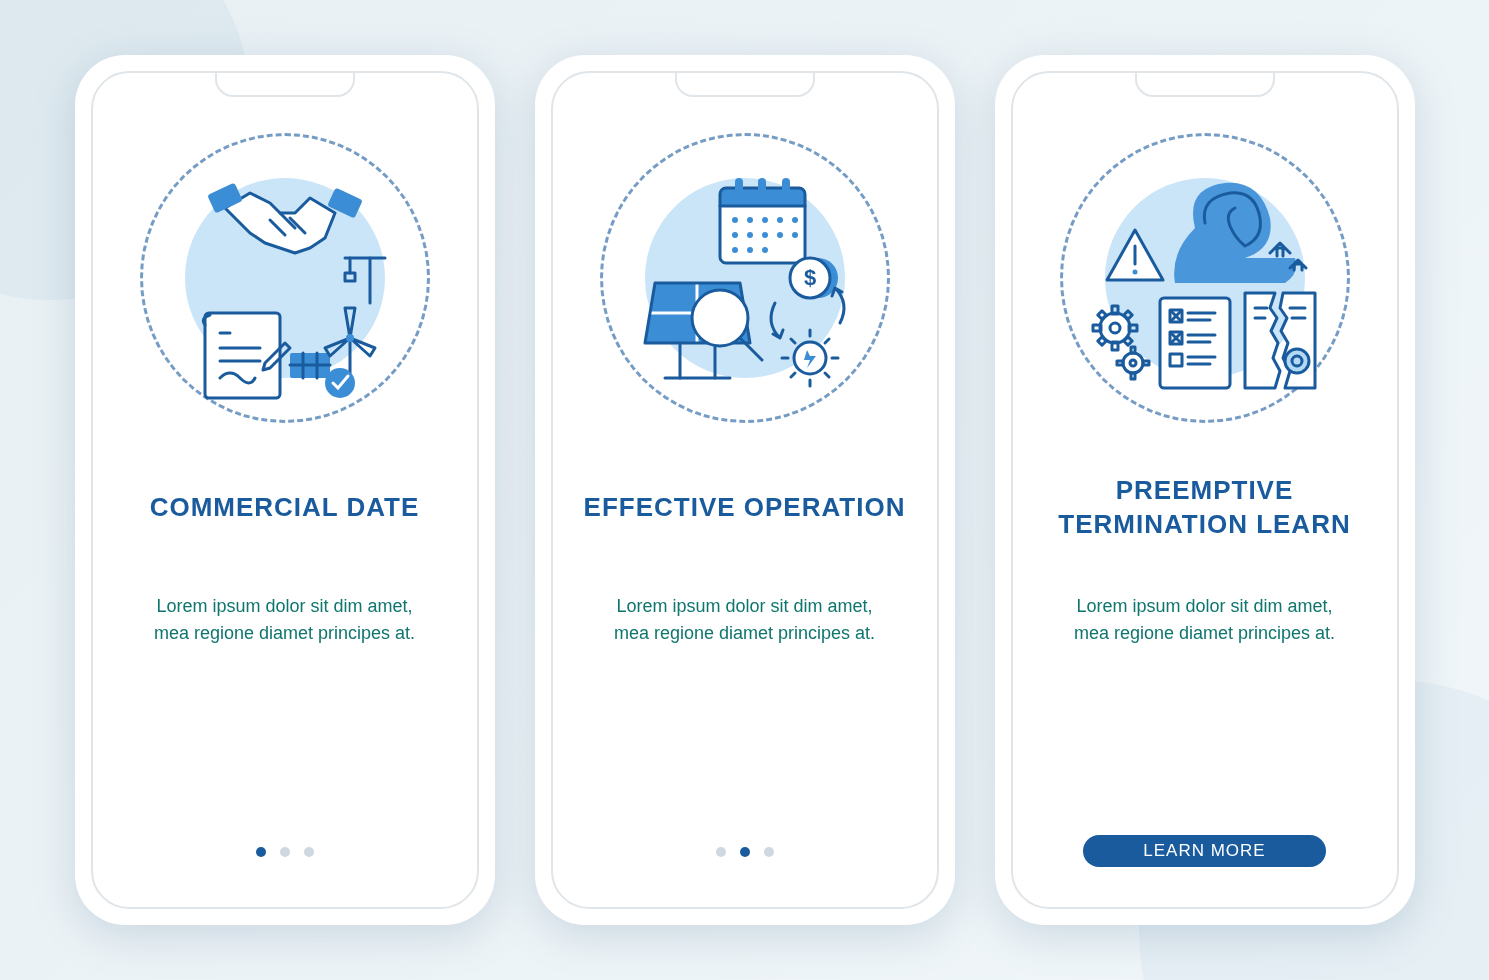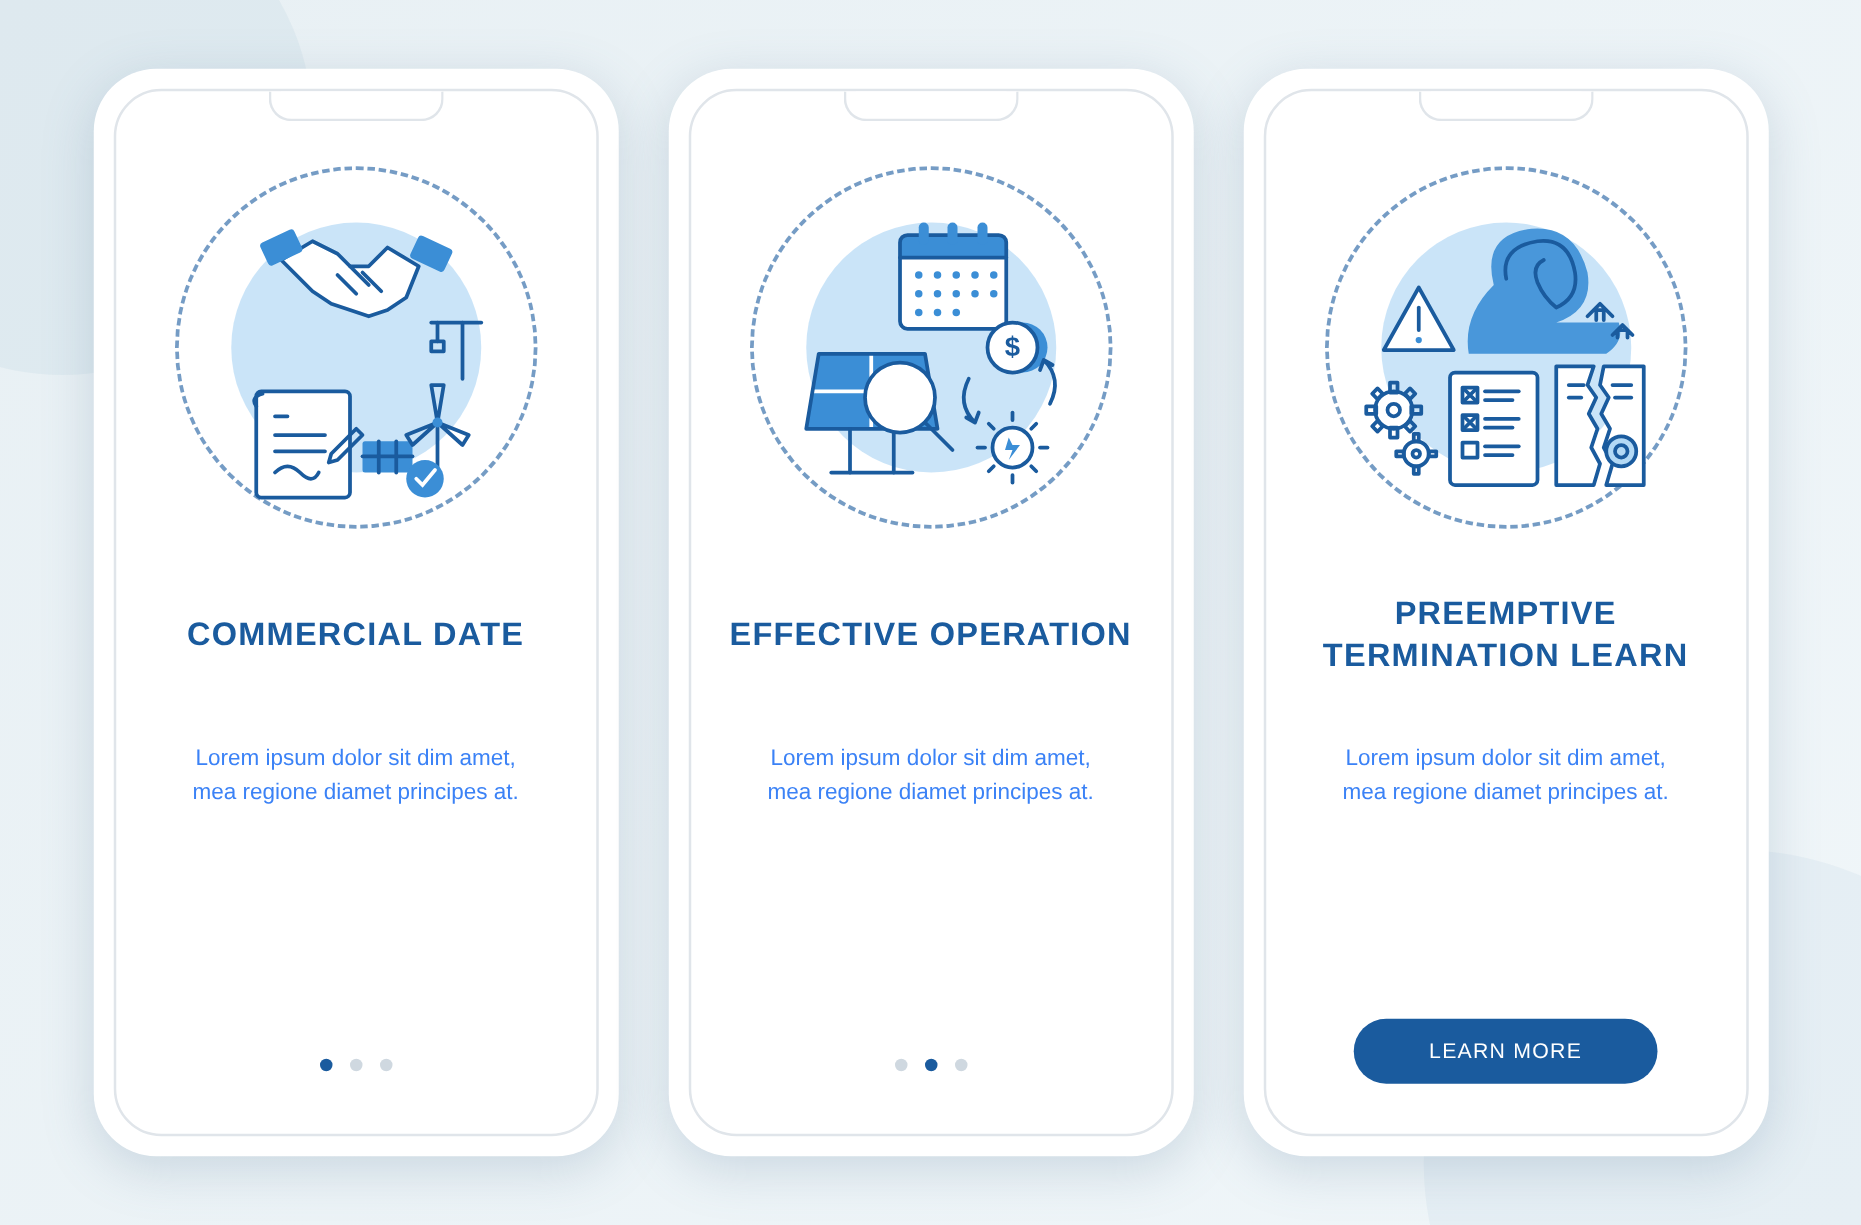--- a/index.html
+++ b/index.html
@@ -124,21 +124,21 @@
       letter-spacing: 1px;
       text-align: center;
       line-height: 1.3;
       margin-bottom: 50px;
       height: 70px;
       display: flex;
       align-items: center;
     }
     
     .description {
-      color: #3b82f6;
+      color: #0f766e;
       font-size: 18px;
       text-align: center;
       line-height: 1.5;
       padding: 0 15px;
       flex-grow: 1;
     }
     
     .dots {
       display: flex;
       gap: 14px;
@@ -154,21 +154,21 @@
     }
     
     .dot.active {
       background: #1a5b9e;
     }
     
     .cta-button {
       background: #1a5b9e;
       color: #fff;
       border: none;
-      padding: 16px 60px;
+      padding: 6px 60px;
       border-radius: 30px;
       font-size: 17px;
       font-weight: 500;
       letter-spacing: 1px;
       margin-top: auto;
       cursor: pointer;
     }
     
     
     .icon-svg {

